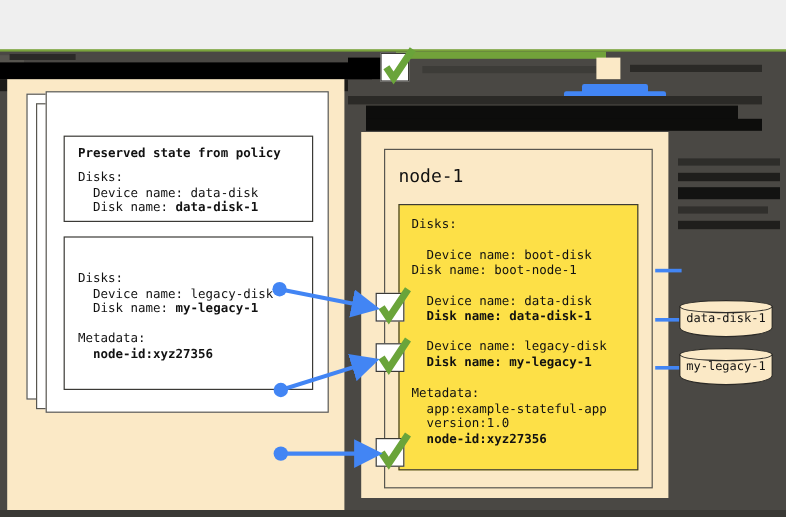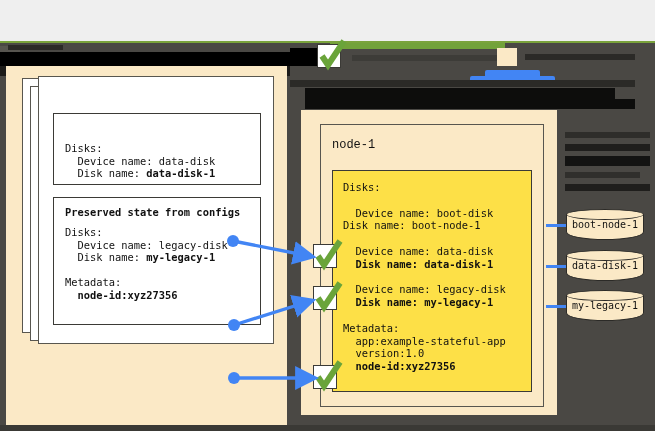--- a/index.html
+++ b/index.html
@@ -76,21 +76,21 @@
   
   .panel-right{
     position:absolute;left:301px;top:110px;width:256px;height:305px;
     background:#fbe9c6;
   }
   .node-card{
     position:absolute;left:320px;top:124px;width:224px;height:283px;
     background:#fbe9c6;border:1px solid #58564f;box-sizing:border-box;
   }
   .node-title{
-    position:absolute;left:332px;top:138px;font-size:12px;color:#111;font-family:Liberation Mono, monospace;
+    position:absolute;left:332px;top:138px;font-size:15px;color:#111;
   }
   .node-inner{
     position:absolute;left:332px;top:170px;width:200px;height:222px;
     background:#fde047;border:1px solid #3b3a36;box-sizing:border-box;
   }
   .node-inner .body{
     position:absolute;left:10px;top:10px;font-size:10.4px;line-height:12.8px;color:#111;
     white-space:pre;
   }
 
@@ -162,27 +162,27 @@
       <b>autogenerated</b>
     </div>
   </div>
 
   <div class="card-shadow-a"></div>
   <div class="card-shadow-b"></div>
 
   <div class="card-main">
 
     <div class="subbox" style="left:14px;top:36px;width:208px;height:72px;">
+      <div class="hdr mono">Preserved state from policy</div>
       <div class="body mono" style="top:28px;"><span>Disks:
   Device name: data-disk
   Disk name: </span><span class="bld">data-disk-1</span></div>
     </div>
 
     <div class="subbox" style="left:14px;top:120px;width:208px;height:128px;">
-      <div class="hdr mono">Preserved state from configs</div>
       <div class="body mono" style="top:28px;"><span>Disks:
   Device name: legacy-disk
   Disk name: </span><span class="bld">my-legacy-1</span></div>
       <div class="body mono" style="top:78px;"><span>Metadata:
   </span><span class="bld">node-id:xyz27356</span></div>
     </div>
   </div>
 
   <div class="panel-right"></div>
   <div class="node-card"></div>
@@ -241,25 +241,20 @@
       <circle cx="234" cy="325" r="6" fill="#4285f4"></circle>
       <line x1="234" y1="325" x2="304" y2="303" stroke="#4285f4" stroke-width="3.4" marker-end="url(#ah)"></line>
     </g>
     <g>
       <circle cx="234" cy="378" r="6" fill="#4285f4"></circle>
       <line x1="234" y1="378" x2="306" y2="378" stroke="#4285f4" stroke-width="3.4" marker-end="url(#ah)"></line>
     </g>
   </svg>
 
   <div class="connector" style="left:546px;top:224px;width:22px;"></div>
-  <div class="disk" style="left:566px;top:209px;">
-    <div class="cyl"></div>
-    <div class="top"></div>
-    <div class="lbl mono">boot-node-1</div>
-  </div>
 
   <div class="connector" style="left:546px;top:265px;width:22px;"></div>
   <div class="disk" style="left:566px;top:250px;">
     <div class="cyl"></div>
     <div class="top"></div>
     <div class="lbl mono">data-disk-1</div>
   </div>
 
   <div class="connector" style="left:546px;top:305px;width:22px;"></div>
   <div class="disk" style="left:566px;top:290px;">

